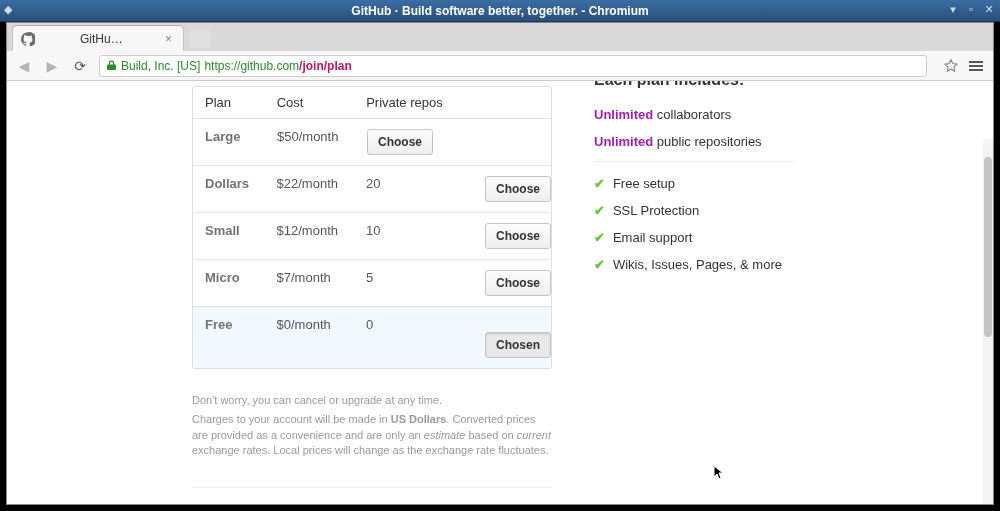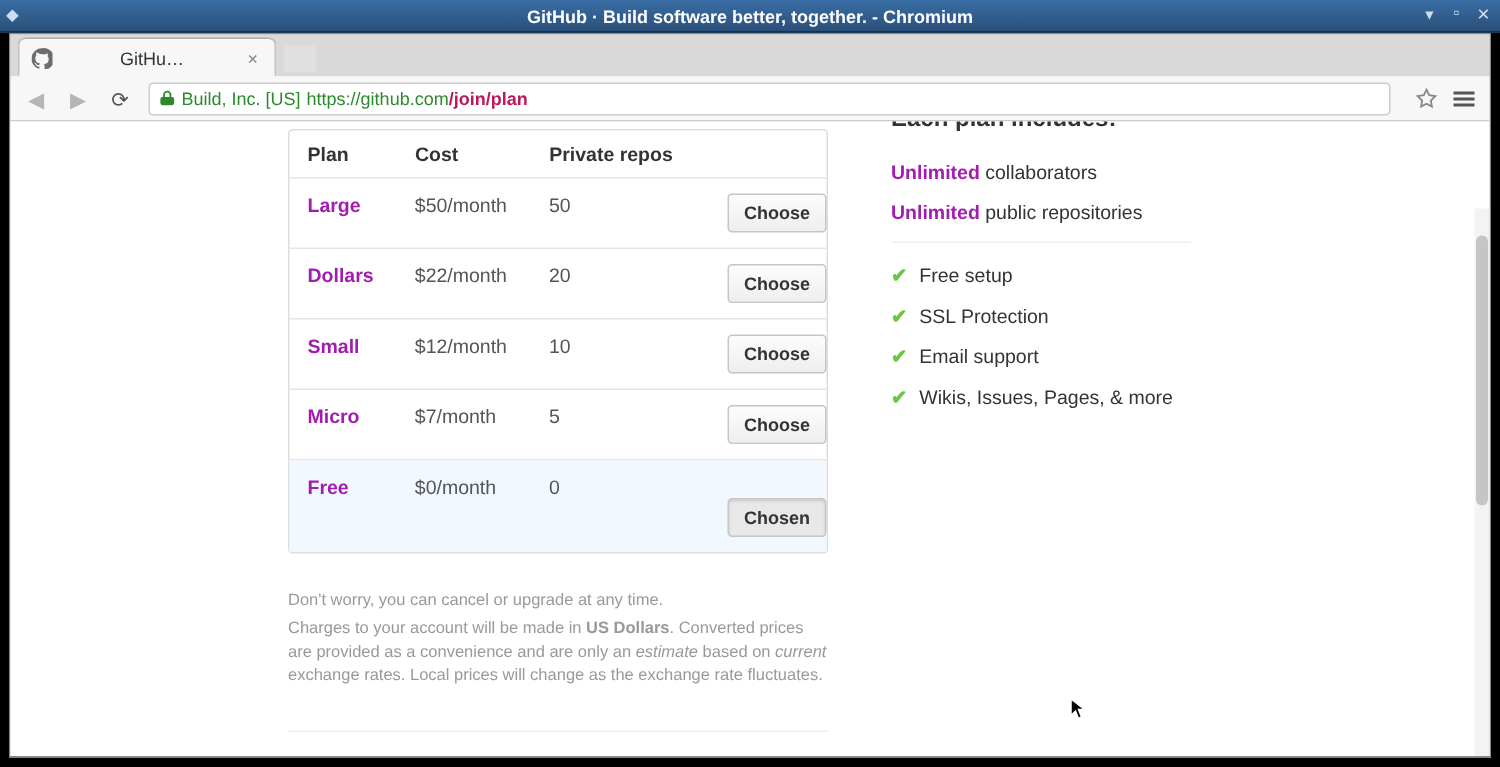--- a/index.html
+++ b/index.html
@@ -37,25 +37,25 @@
   .page { position:absolute; top:58px; left:0; right:0; bottom:0; background:#fff; overflow:hidden; }
   .content { position:absolute; left:185px; top:-5px; width:760px; }
 
   .section-title{ font-size:18px; color:#333; font-weight:bold; }
 
   .plantable { width:360px; border:1px solid #ddd; border-radius:3px; margin-top:10px; }
   .plantable .row { display:flex; border-bottom:1px solid #e5e5e5; }
   .plantable .row:last-child { border-bottom:none; }
   .plantable .row.selected { background:#f1f8ff; }
   .plantable .cell { padding:10px 12px; font-size:13px; color:#333; }
-  .plantable .c1 { width:72px; font-weight:bold; color:#a21caf;}
+  .plantable .c1 { width:72px; font-weight:bold; color:#737373;}
   .plantable .c2 { width:90px; color:#555;}
   .plantable .c3 { width:120px; color:#555;}
   .plantable .c4 { width:78px; text-align:right; padding-right:10px; }
-  .plantable .header .cell { font-weight:bold; color:#333; padding:8px 12px;}
+  .plantable .header .cell { font-weight:normal; color:#333; padding:8px 12px;}
   .choosebtn { height:26px; padding:0 10px; font-size:12px; border:1px solid #c5c5c5; background:linear-gradient(#fcfcfc,#eee); border-radius:3px; cursor:pointer; color:#333; font-weight:bold;text-align:right; }
   .choosebtn.chosen { background:#e8e8e8; box-shadow:inset 0 1px 2px rgba(0,0,0,0.15);margin-top:15px; }
 
   .sidebox { position:absolute; left:402px; top:-5px; width:200px; }
   .sidebox h3 { font-size:16px; font-weight:bold; color:#333; margin-bottom:18px; }
   .sidebox .lineitem { font-size:13px; color:#333; margin-bottom:12px; }
   .sidebox .lineitem b { color:#a21caf; }
   .sidebox .divider { height:1px; background:#eee; margin:8px 0 14px 0;}
   .feat { font-size:13px; color:#333; margin-bottom:12px; display:flex; align-items:center; gap:8px;}
   .check { color:#6cc644; font-weight:bold; }
@@ -128,21 +128,20 @@
         <div class="plantable">
           <div class="row header">
             <div class="cell c1">Plan</div>
             <div class="cell c2">Cost</div>
             <div class="cell c3">Private repos</div>
             <div class="cell c4"></div>
           </div>
           <div class="row">
             <div class="cell c1">Large</div>
             <div class="cell c2">$50/month</div>
-            <div class="cell c3">50</div>
             <div class="cell c4"><button class="choosebtn">Choose</button></div>
           </div>
           <div class="row">
             <div class="cell c1">Dollars</div>
             <div class="cell c2">$22/month</div>
             <div class="cell c3">20</div>
             <div class="cell c4"><button class="choosebtn">Choose</button></div>
           </div>
           <div class="row">
             <div class="cell c1">Small</div>

